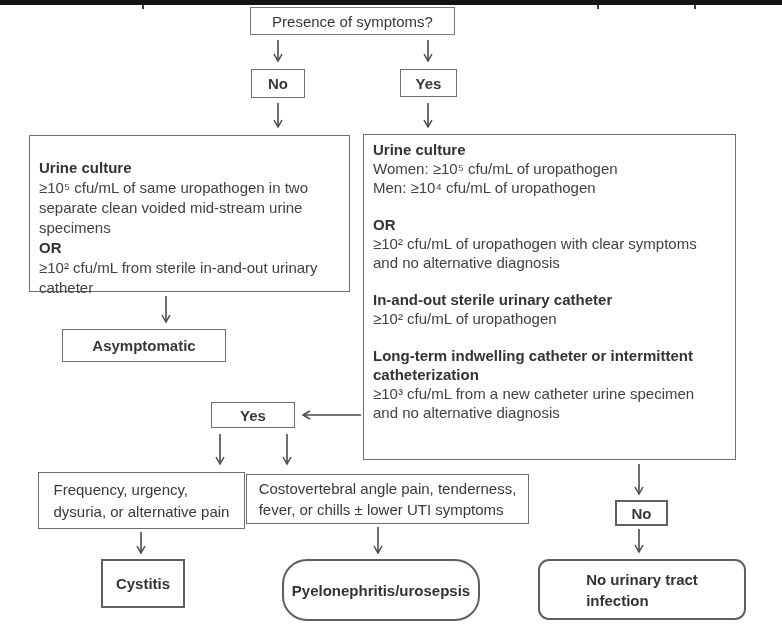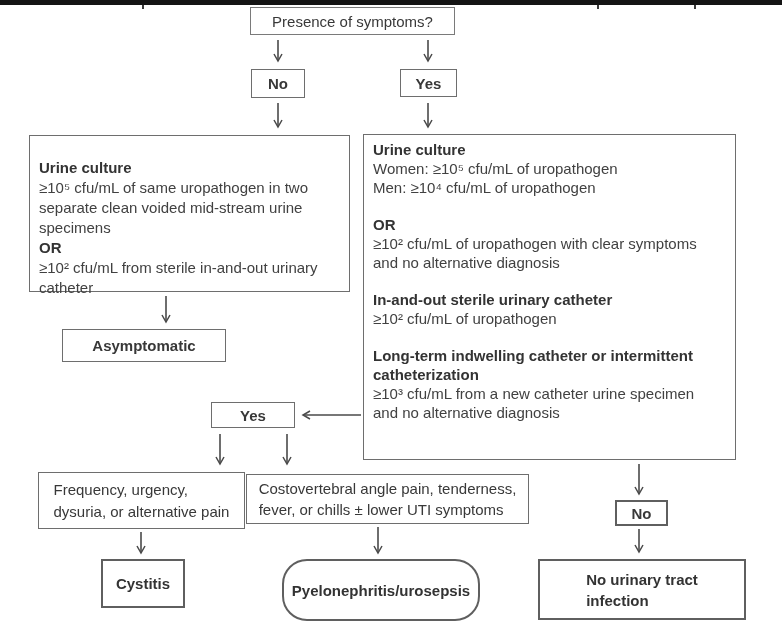--- a/index.html
+++ b/index.html
@@ -86,21 +86,21 @@
     <span class="pre">Costovertebral angle pain, tenderness,
 fever, or chills ± lower UTI symptoms</span>
   </div>
 
   <div class="box label-box result" style="left:101px;top:559px;width:84px;height:49px;">
     <span>Cystitis</span>
   </div>
   <div class="box label-box result" style="left:282px;top:559px;width:198px;height:62px;border-radius:25px;">
     <span>Pyelonephritis/urosepsis</span>
   </div>
-  <div class="box label-box result pre" style="left:538px;top:559px;width:208px;height:61px;line-height:21px;">
+  <div class="box label-box result pre" style="left:538px;top:559px;width:208px;height:61px;line-height:21px;border-radius:11px;">
     <span class="pre">No urinary tract
 infection</span>
   </div>
 
   <svg class="arrows" width="782" height="639" viewBox="0 0 782 639">
     <defs>
       <marker id="ah" markerUnits="userSpaceOnUse" markerWidth="14" markerHeight="14" refX="10" refY="7" orient="auto">
         <path d="M3,3 L10,7 L3,11" fill="none" stroke="#4a4a4a" stroke-width="1.5"></path>
       </marker>
     </defs>

